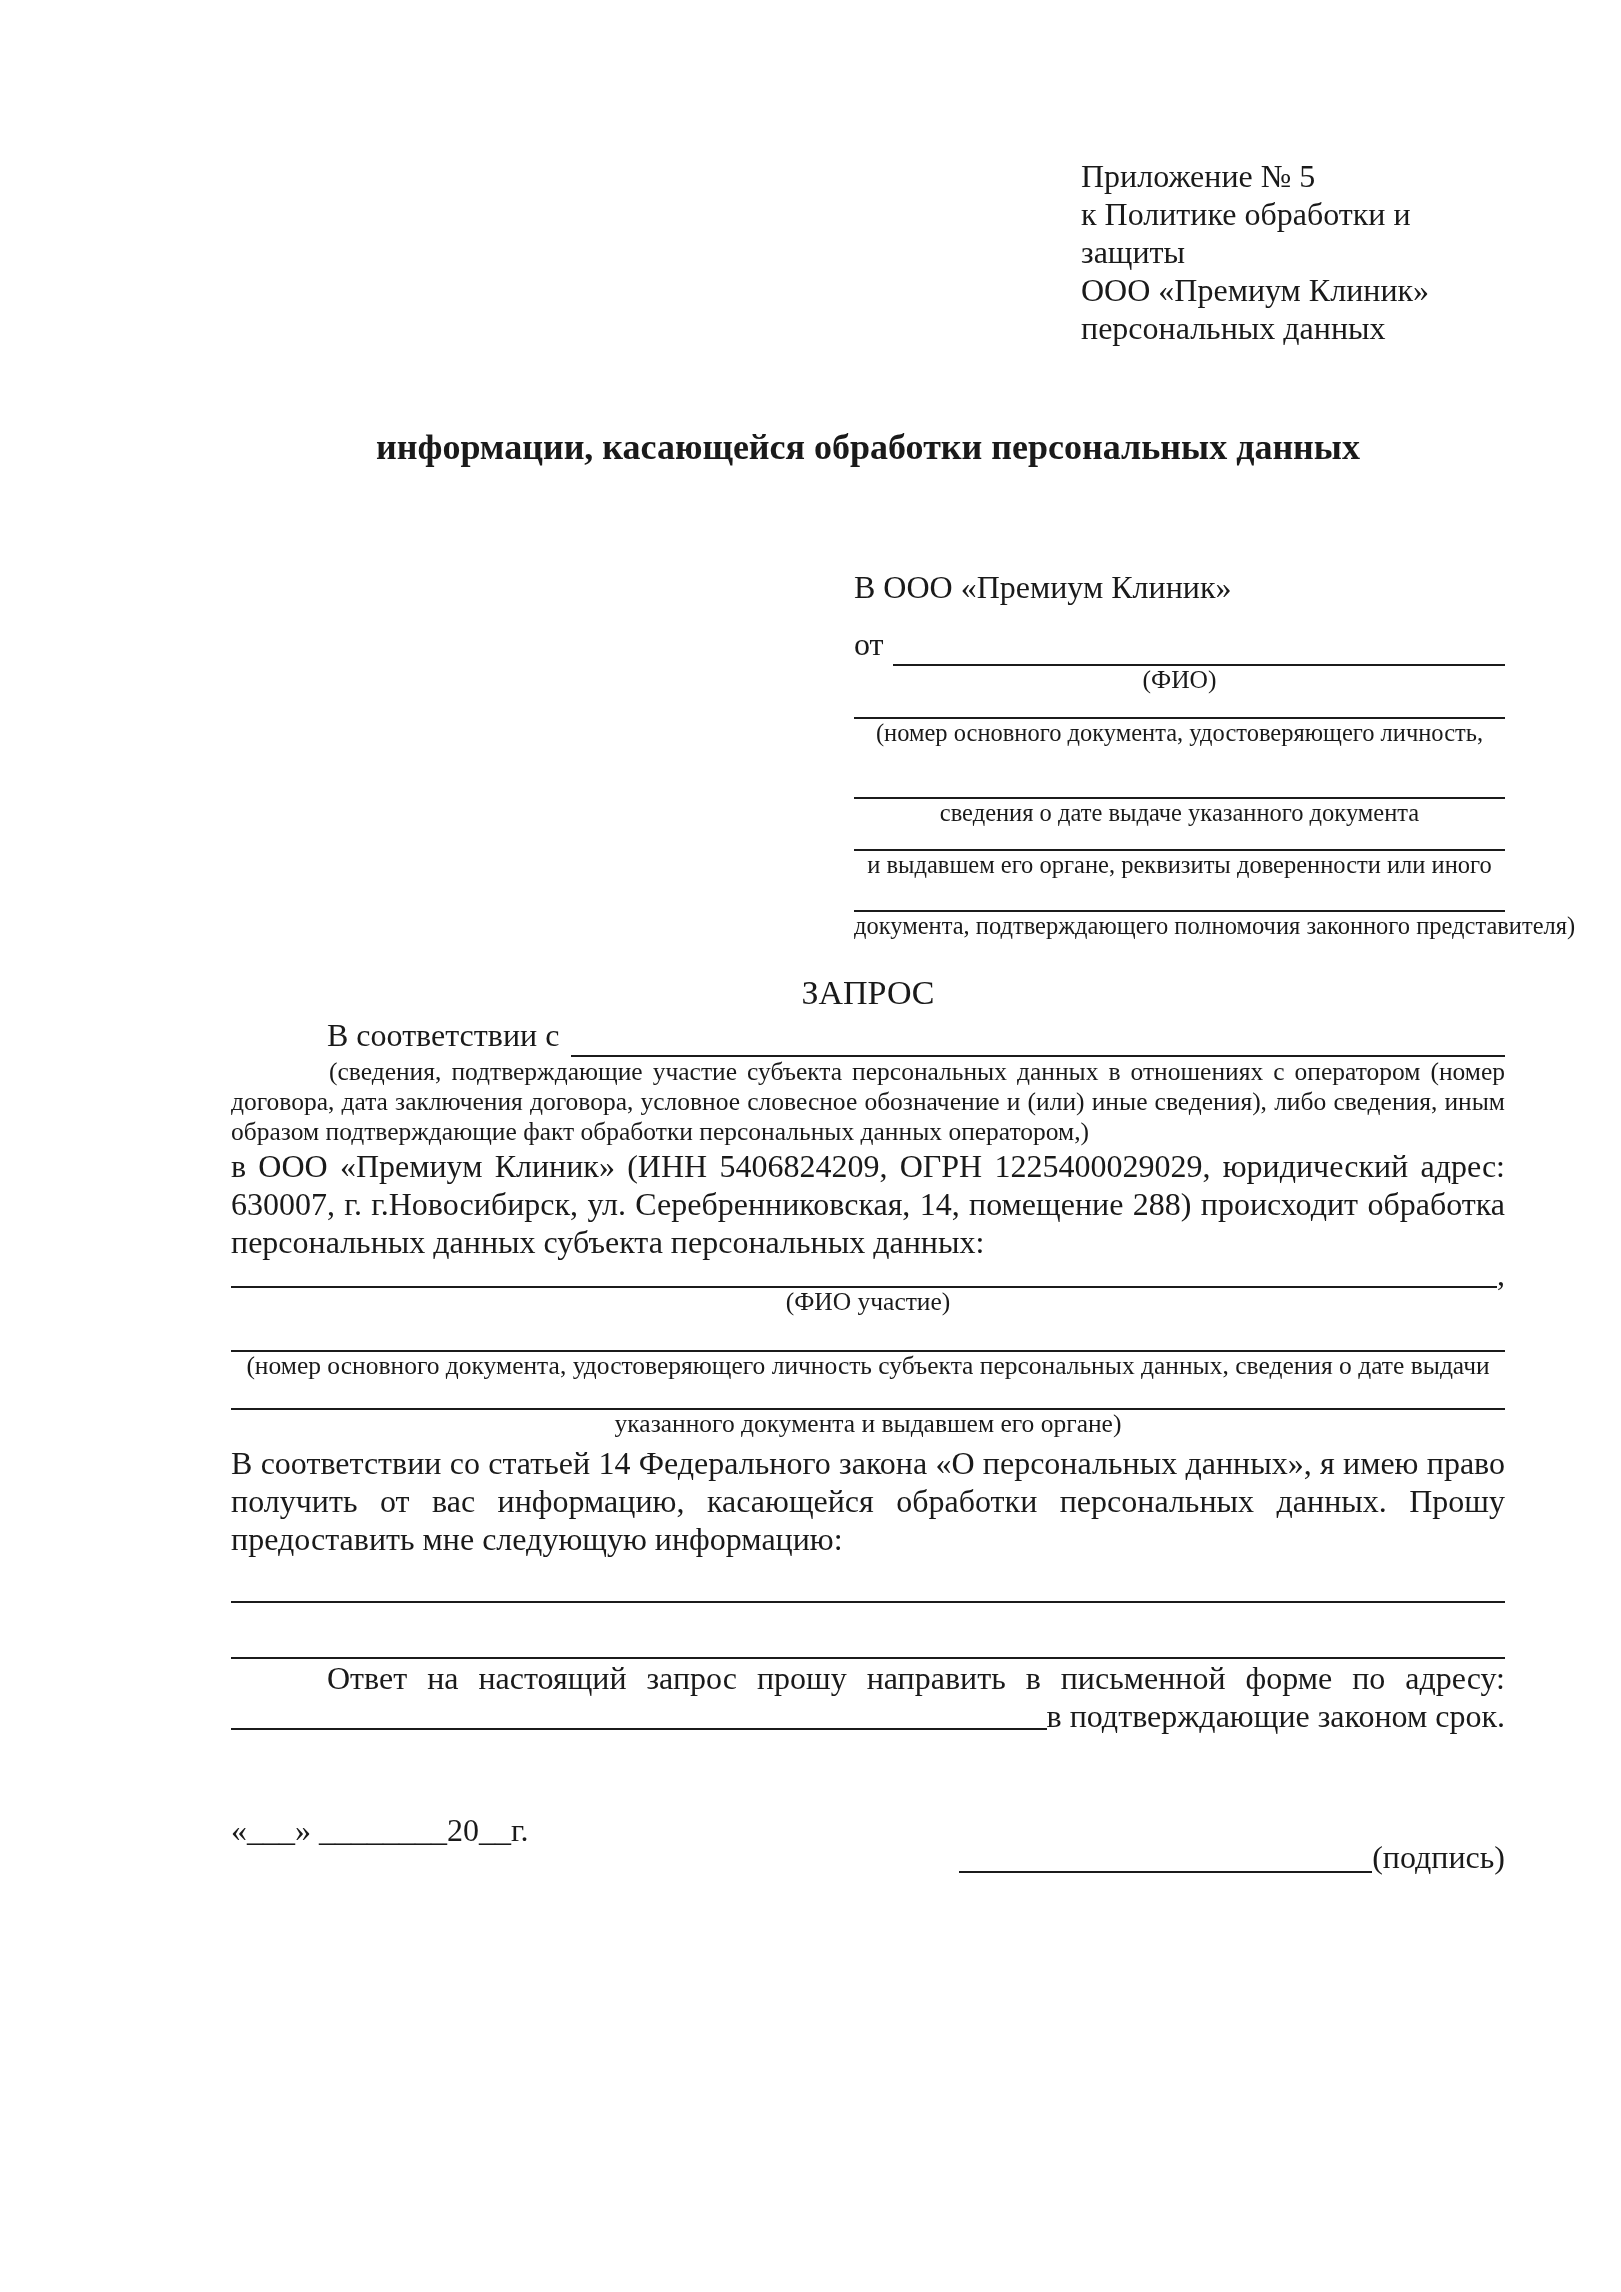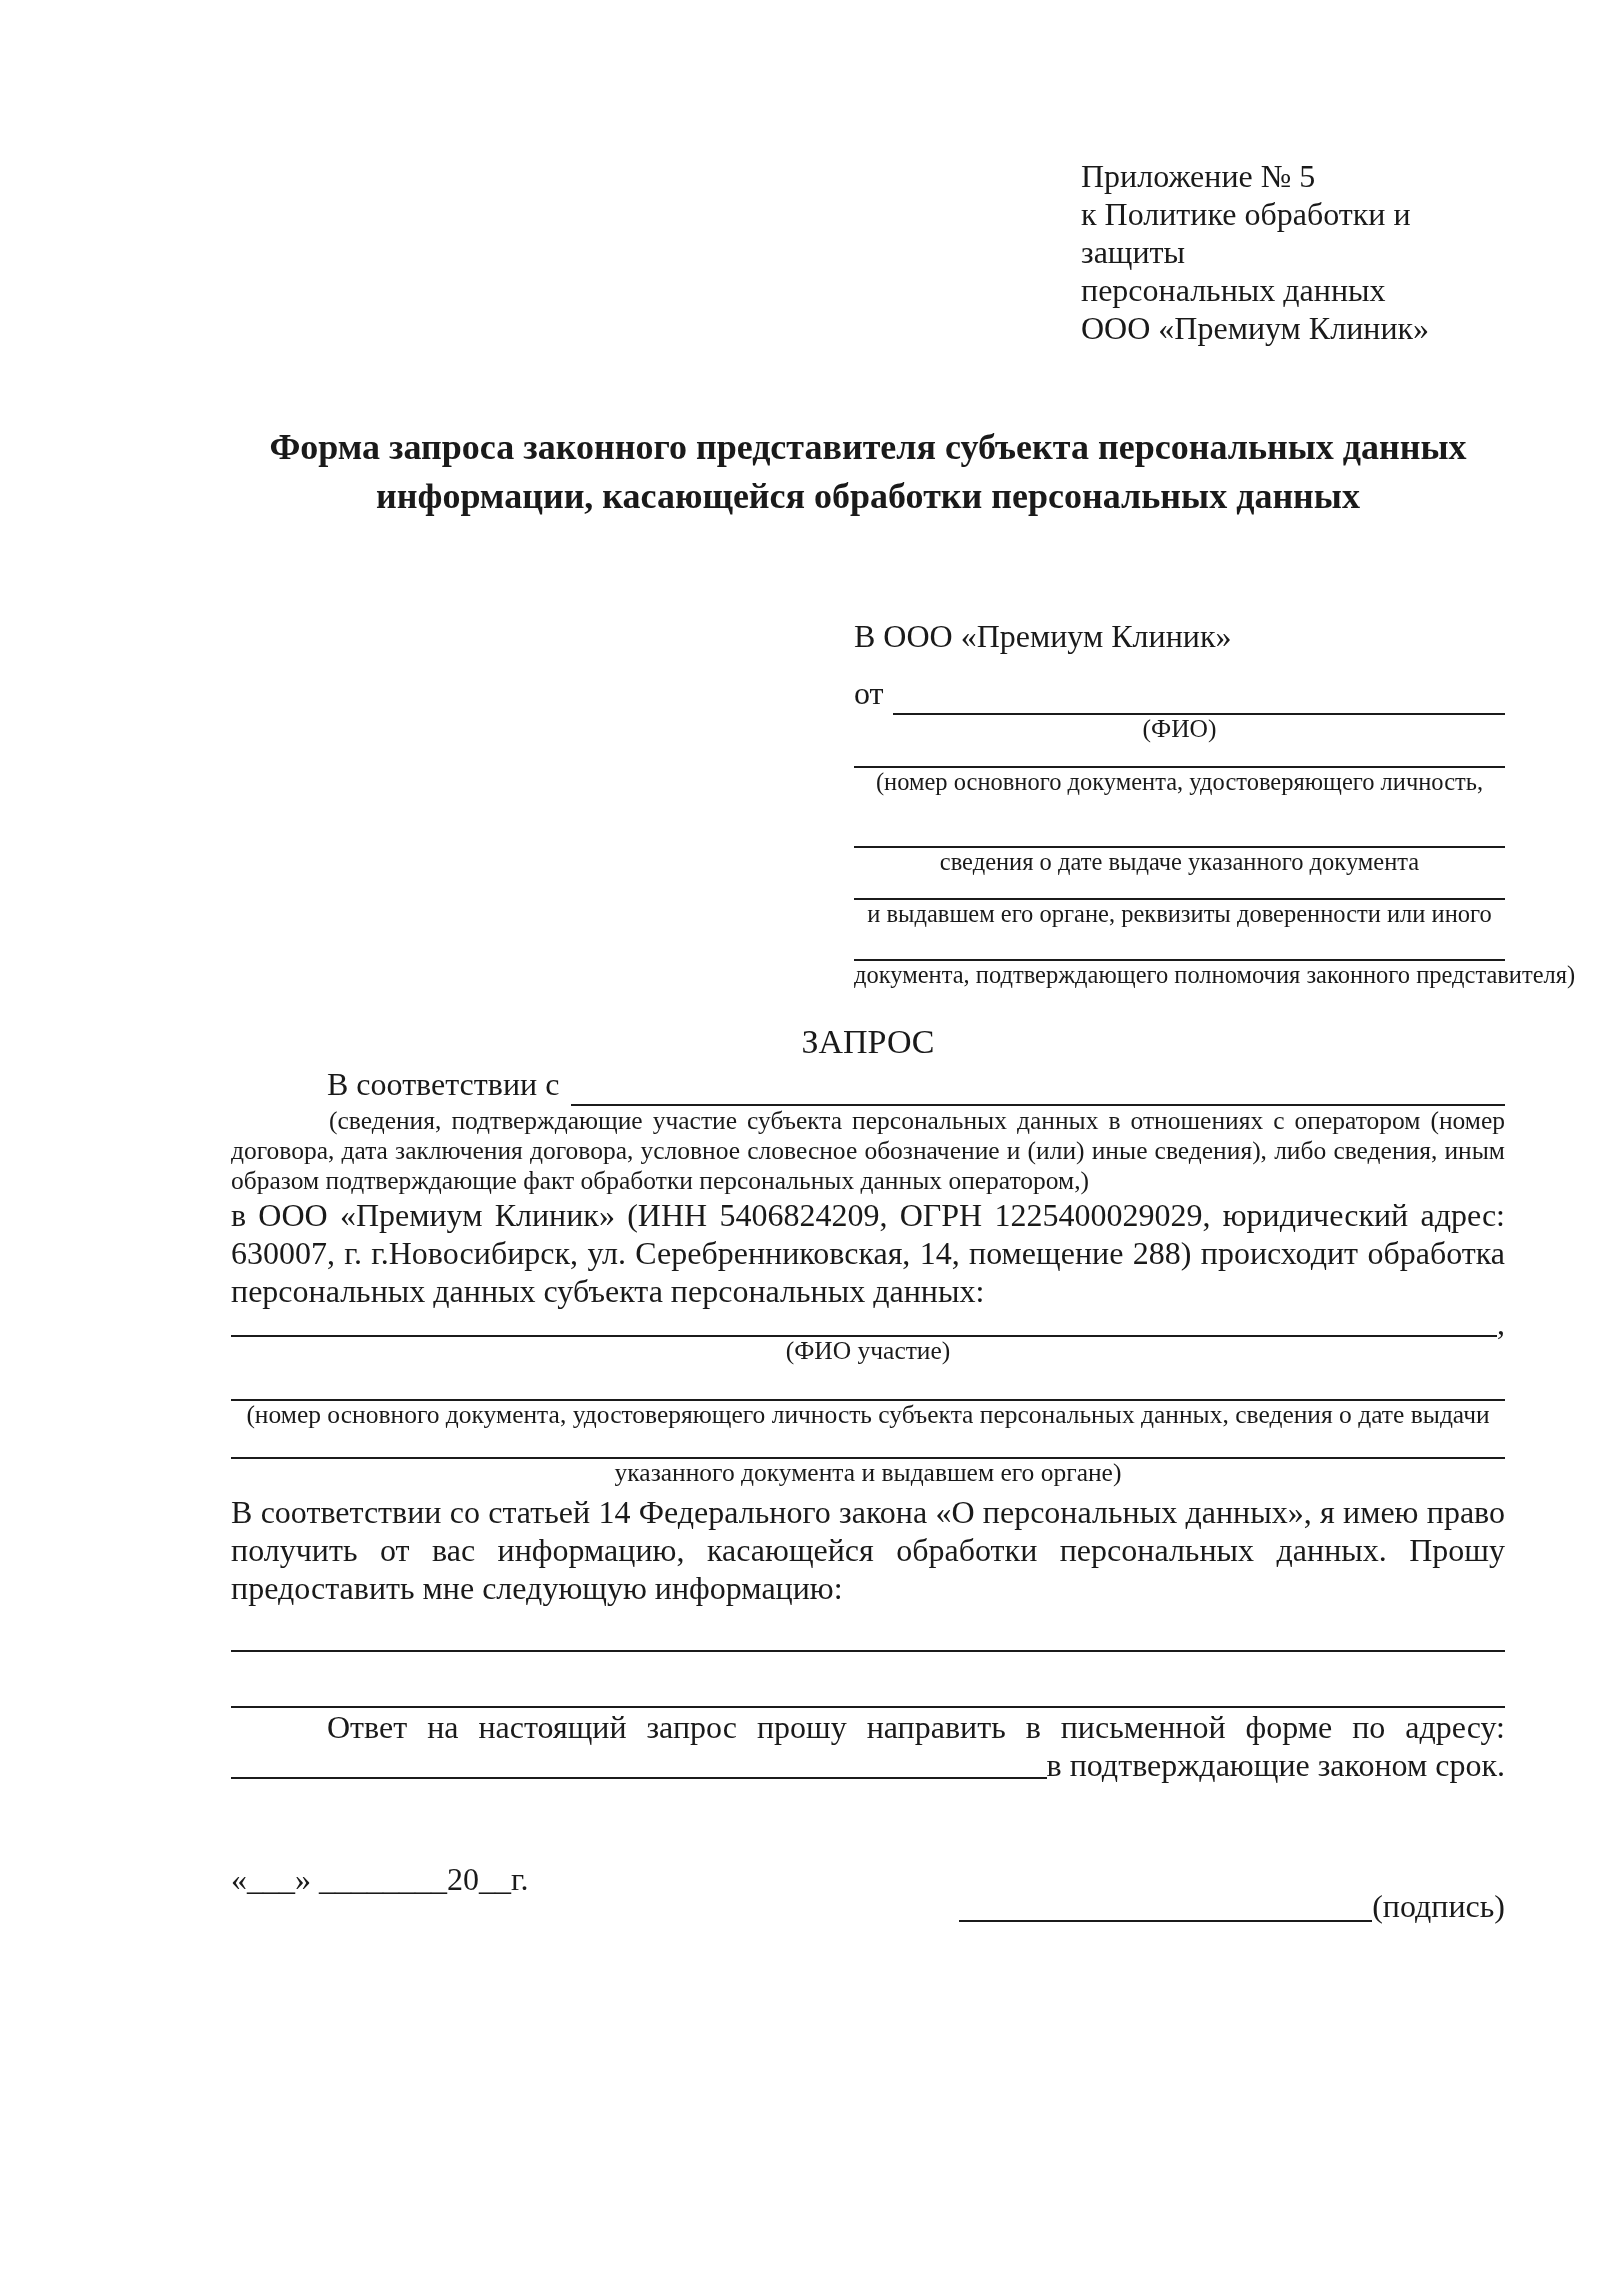--- a/index.html
+++ b/index.html
@@ -79,26 +79,25 @@
   .sig-cap { white-space: nowrap; }
 </style>
 </head>
 <body>
 
 <div class="page">
 
   <div class="header-note">
     <div>Приложение № 5</div>
     <div>к Политике обработки и защиты</div>
+    <div>ООО «Премиум Клиник»</div>
     <div>персональных данных</div>
-    <div>ООО «Премиум Клиник»</div>
   </div>
 
   <div class="title">
-    <div>Форма запроса законного представителя субъекта персональных данных</div>
     <div>информации, касающейся обработки персональных данных</div>
   </div>
 
   <div class="addressee">
     <div class="addr-to">В ООО «Премиум Клиник»</div>
     <div class="addr-from">
       <span class="lead">от</span>
       <span class="uline"></span>
     </div>
     <div class="cap center">(ФИО)</div>

